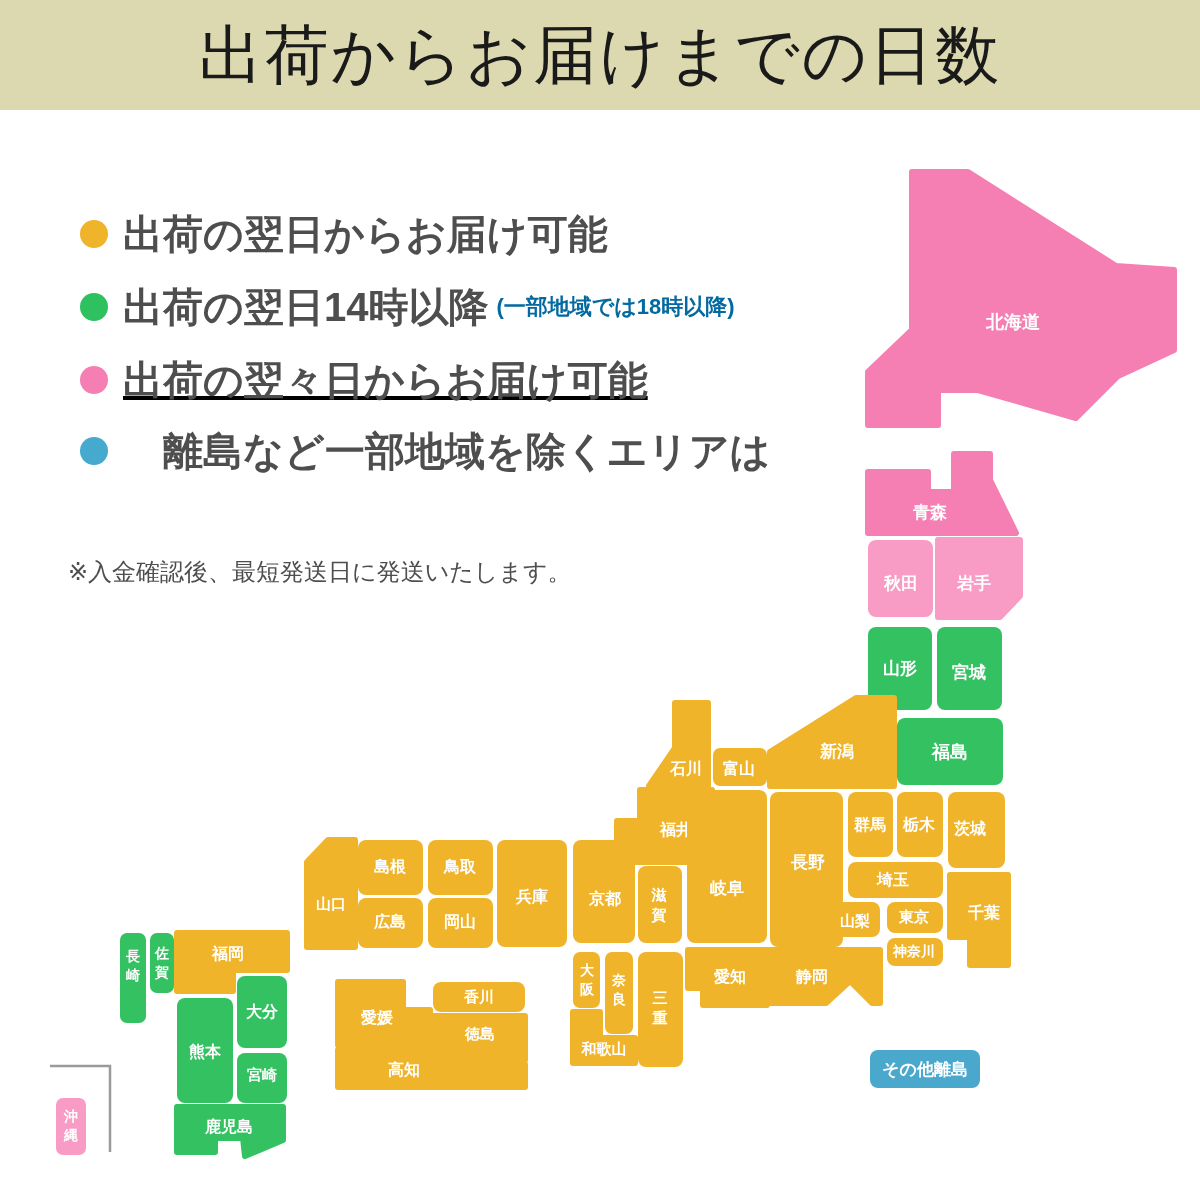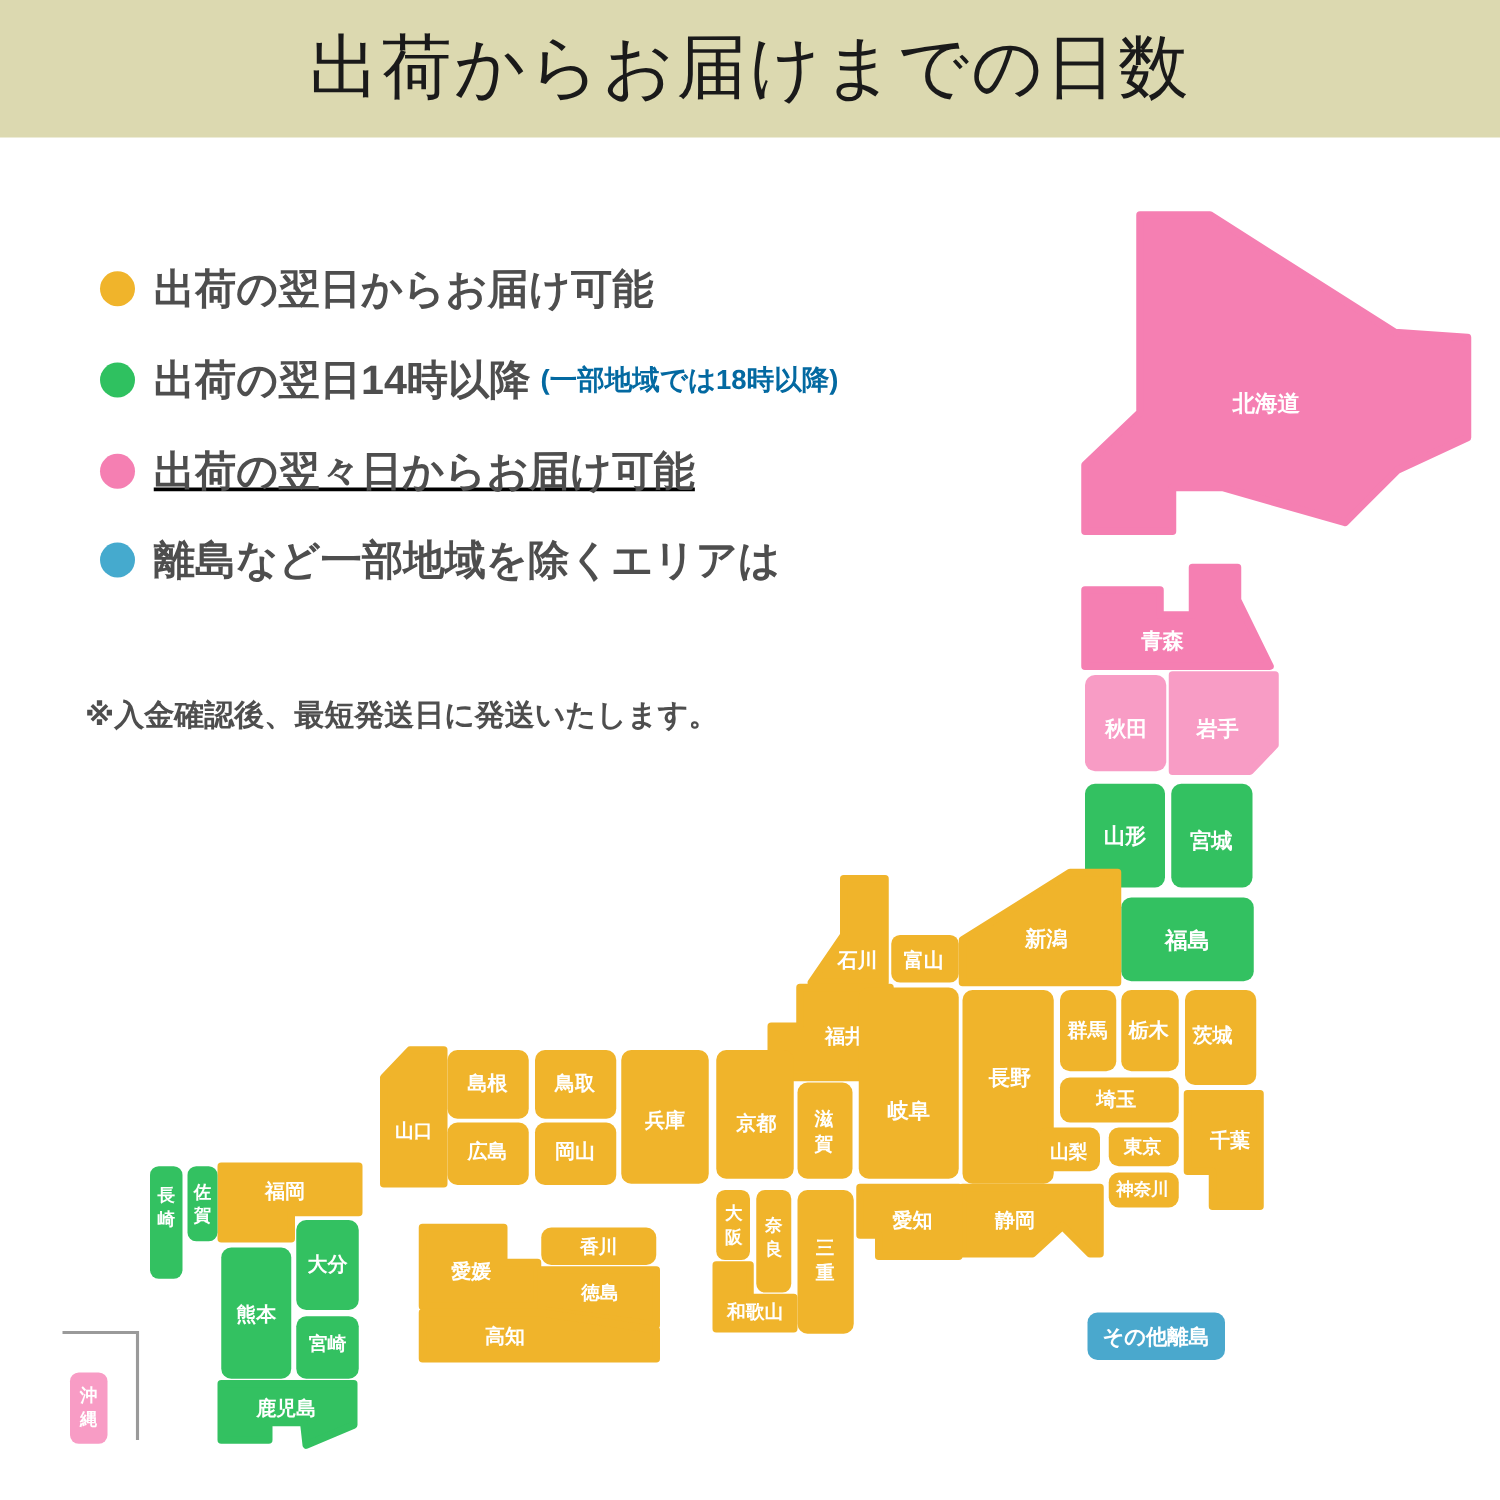--- a/index.html
+++ b/index.html
@@ -1,27 +1,27 @@
 <!DOCTYPE html>
 <html><head>
 <meta charset="utf-8">
 <style>
   html,body{margin:0;padding:0;}
   .page{position:relative;width:1200px;height:1200px;background:#ffffff;overflow:hidden;
         font-family:"Liberation Sans","DejaVu Sans",sans-serif;}
   .header{position:absolute;left:0;top:0;width:1200px;height:110px;
           display:flex;align-items:center;justify-content:center;}
   .header h1{margin:0;font-family:"Liberation Serif","DejaVu Serif",serif;
-             font-weight:500;font-size:56px;color:#1a1a1a;letter-spacing:2px;}
+             font-weight:500;font-size:64px;color:#1a1a1a;letter-spacing:2px;}
   .legend-row{position:absolute;left:80px;display:flex;align-items:center;}
   .dot{width:28px;height:28px;border-radius:50%;flex:0 0 auto;margin-right:15px;}
-  .legend-text{font-size:33px;font-weight:bold;color:#4e4e4e;line-height:1;}
+  .legend-text{font-size:40px;font-weight:bold;color:#4e4e4e;line-height:1;}
   .legend-note{font-size:22px;font-weight:bold;color:#0369a1;margin-left:8px;}
   .legend-line2{position:absolute;left:123px;font-size:33px;font-weight:bold;color:#4e4e4e;}
-  .note{position:absolute;left:68px;font-size:24px;font-weight:bold;color:#4e4e4e;}
+  .note{position:absolute;left:68px;font-size:24px;font-weight:normal;color:#4e4e4e;}
   svg.map{position:absolute;left:0;top:0;}
 </style>
 </head>
 <body>
 
 <div class="page">
 
   <div class="header" style="background: rgb(220, 217, 176);">
     <h1>出荷からお届けまでの日数</h1>
   </div>
@@ -135,20 +135,20 @@
     <span class="dot" style="background: rgb(47, 193, 96);"></span>
     <span class="legend-text">出荷の翌日14時以降</span>
     <span class="legend-note">(一部地域では18時以降)</span>
   </div>
 
   <div class="legend-row" style="top:360px;text-decoration:underline;">
     <span class="dot" style="background: rgb(245, 127, 178);"></span>
     <span class="legend-text">出荷の翌々日からお届け可能</span>
   </div>
 
-  <div class="legend-row" style="top:431px;">
+  <div class="legend-row" style="top:431px;gap:40px;">
     <span class="dot" style="background: rgb(69, 170, 206);"></span>
     <span class="legend-text">離島など一部地域を除くエリアは</span>
   </div>
 
   <div class="note" style="top:556px;">※入金確認後、最短発送日に発送いたします。</div>
 
 </div>
 
 </body></html>

